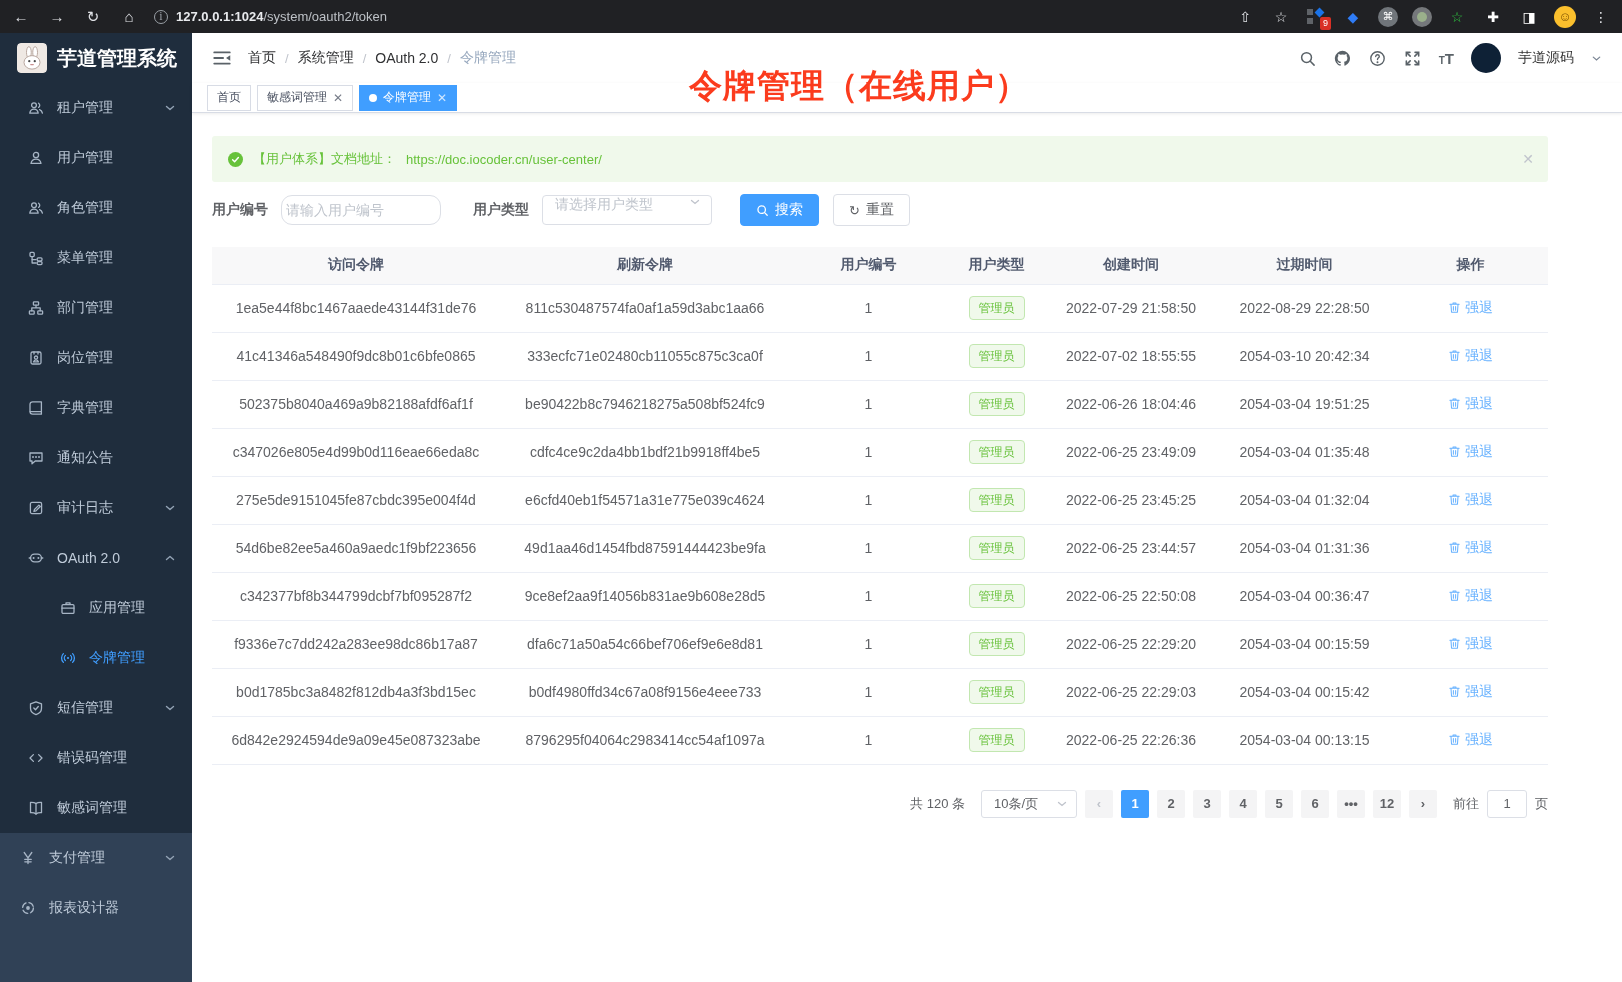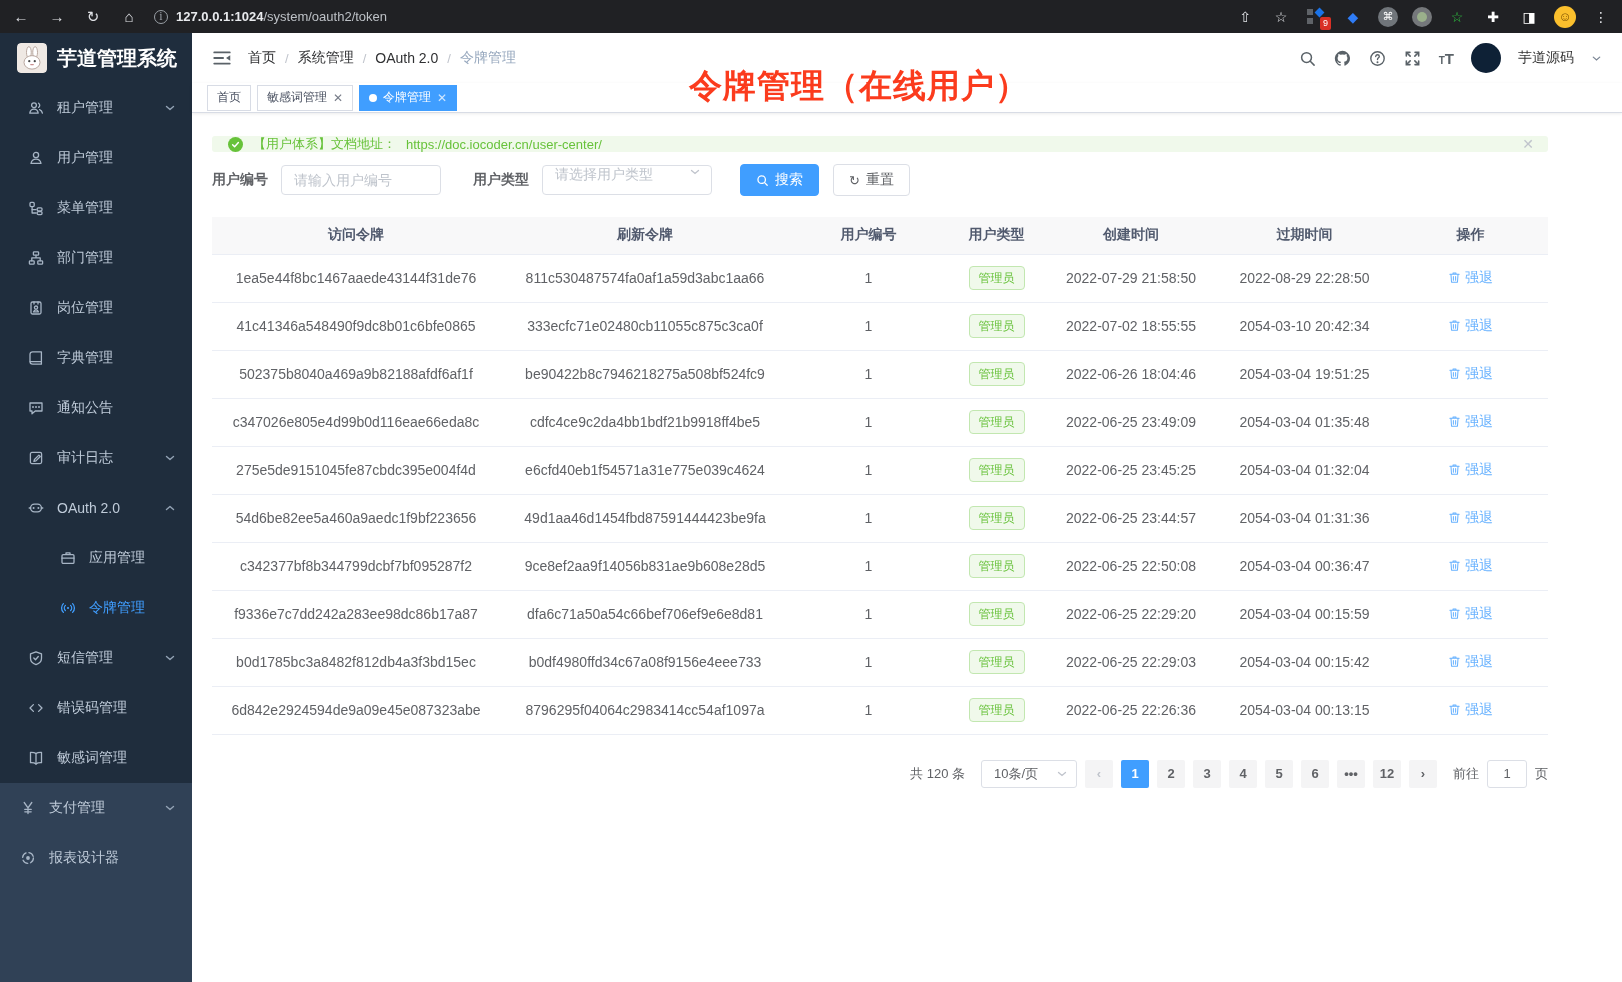--- a/index.html
+++ b/index.html
@@ -66,29 +66,29 @@
 
   .tabbar{height:30px;display:flex;align-items:center;gap:6px;padding:0 15px;border-bottom:1px solid #d8dce5;box-shadow:0 1px 3px rgba(0,0,0,.08);flex-shrink:0}
   .tab{height:26px;display:flex;align-items:center;gap:6px;padding:0 9px;border:1px solid #d8dce5;background:#fff;font-size:12px;color:#495060;cursor:pointer}
   .tab.active{background:var(--accent);border-color:var(--accent);color:#fff}
   .tab .dot{width:8px;height:8px;border-radius:50%;background:#fff;display:inline-block}
   .tab .x{font-size:12px;opacity:.75;cursor:pointer}
 
   .annotation{position:absolute;left:497px;top:31px;font-size:33px;font-weight:700;color:var(--annotation);z-index:6;letter-spacing:1px;white-space:nowrap}
 
   .content{padding:23px 74px 0 20px}
-  .alert{height:16px;background:#f0f9eb;border-radius:3px;display:flex;align-items:center;gap:10px;padding:0 16px;font-size:13px;color:var(--success);position:relative}
+  .alert{height:46px;background:#f0f9eb;border-radius:3px;display:flex;align-items:center;gap:10px;padding:0 16px;font-size:13px;color:var(--success);position:relative}
   .check-ic{width:15px;height:15px;border-radius:50%;background:var(--success);display:flex;align-items:center;justify-content:center;flex-shrink:0}
   .check-ic svg{width:9px;height:9px}
   .alert-link{color:var(--success);text-decoration:none;cursor:pointer}
   .alert-close{position:absolute;right:14px;top:50%;transform:translateY(-50%);color:#c0c4cc;font-size:14px;cursor:pointer}
 
   .filters{display:flex;align-items:center;margin-top:12px;margin-bottom:21px;font-size:14px}
   .flabel{font-weight:700;color:#606266;margin-right:13px}
-  .finput{width:160px;height:30px;border:1px solid #dcdfe6;border-radius:4px;padding:0 12px;font-size:14px;color:#606266;outline:none;margin-right:32px}
+  .finput{width:160px;height:30px;border:1px solid #dcdfe6;border-radius:11px;padding:0 4px;font-size:14px;color:#606266;outline:none;margin-right:32px}
   .finput::placeholder{color:#bfc4cc}
   .fselect{width:170px;height:30px;border:1px solid #dcdfe6;border-radius:4px;padding:0 10px 0 12px;display:flex;align-items:flex-start;justify-content:space-between;color:#bfc4cc;cursor:pointer;margin-right:28px}
   .fselect .caret{color:#c0c4cc;display:flex}
   .btn{height:32px;border-radius:4px;padding:0 15px;font-size:14px;display:flex;align-items:center;gap:6px;cursor:pointer}
   .btn-primary{background:var(--accent);border:1px solid var(--accent);color:#fff;margin-right:14px}
   .btn-plain{background:#fff;border:1px solid #dcdfe6;color:#606266}
   .btn svg{width:13px;height:13px}
   .refresh-g{font-size:13px;line-height:13px}
 
   table.grid{width:100%;border-collapse:collapse;font-size:14px;color:#606266;table-layout:fixed}
@@ -183,20 +183,31 @@
             <svg viewBox="0 0 16 16" fill="none" stroke="currentColor" stroke-width="1.3" stroke-linecap="round" stroke-linejoin="round">
               <circle cx="8" cy="5" r="2.6"></circle>
               <path d="M3 13.4c.5-2.8 2.4-4.3 5-4.3s4.5 1.5 5 4.3z"></path>
             </svg>
           </span>
           <span>用户管理</span>
         </div>
         <div class="menu-item l2">
           <span class="mi">
             <svg viewBox="0 0 16 16" fill="none" stroke="currentColor" stroke-width="1.3" stroke-linecap="round" stroke-linejoin="round">
+              <circle cx="6" cy="5.2" r="2.4"></circle>
+              <path d="M1.8 13.2c.4-2.6 2.1-4 4.2-4s3.8 1.4 4.2 4z"></path>
+              <path d="M10.6 3.2a2.5 2.5 0 010 4.2"></path>
+              <path d="M11.6 9.6c1.6.6 2.5 1.8 2.8 3.6"></path>
+            </svg>
+          </span>
+          <span>角色管理</span>
+        </div>
+        <div class="menu-item l2">
+          <span class="mi">
+            <svg viewBox="0 0 16 16" fill="none" stroke="currentColor" stroke-width="1.3" stroke-linecap="round" stroke-linejoin="round">
               <rect x="2" y="2.4" width="4.2" height="4.2" rx="1"></rect>
               <path d="M4.1 6.6V13h4"></path>
               <path d="M4.1 9.6h4"></path>
               <rect x="9.2" y="7.8" width="4.8" height="3" rx="1"></rect>
               <rect x="9.2" y="11.6" width="4.8" height="3" rx="1"></rect>
             </svg>
           </span>
           <span>菜单管理</span>
         </div>
         <div class="menu-item l2">

